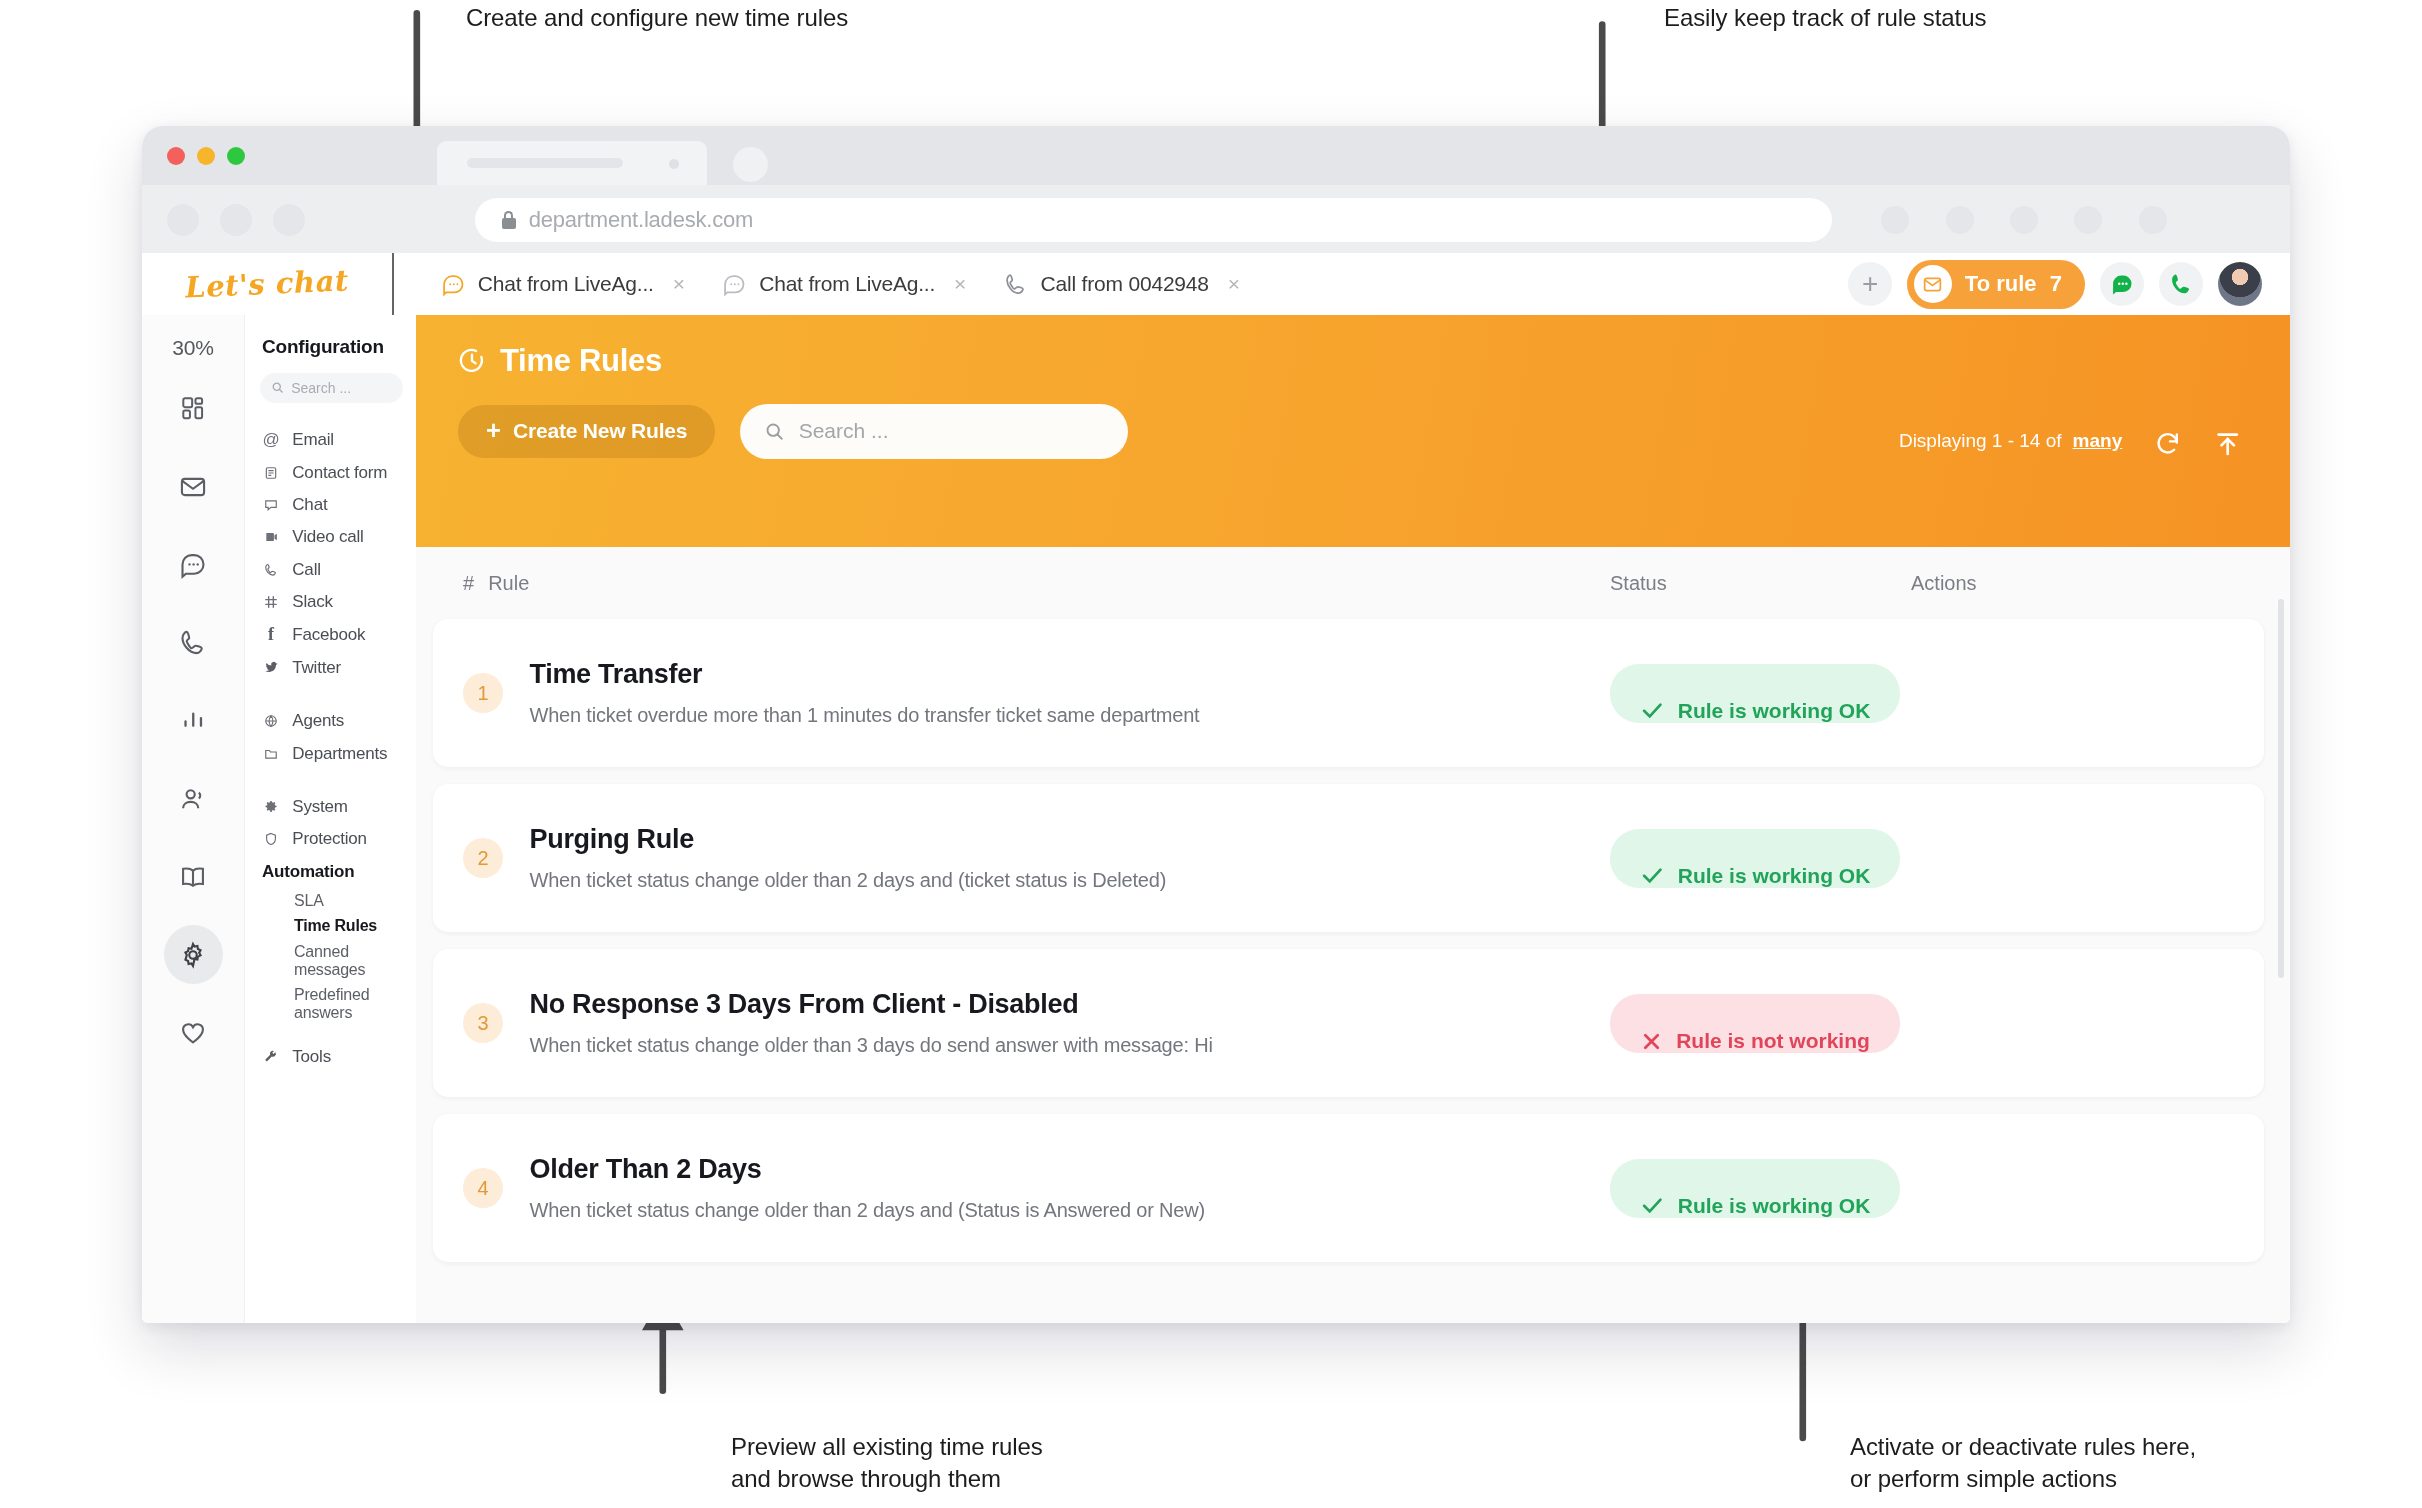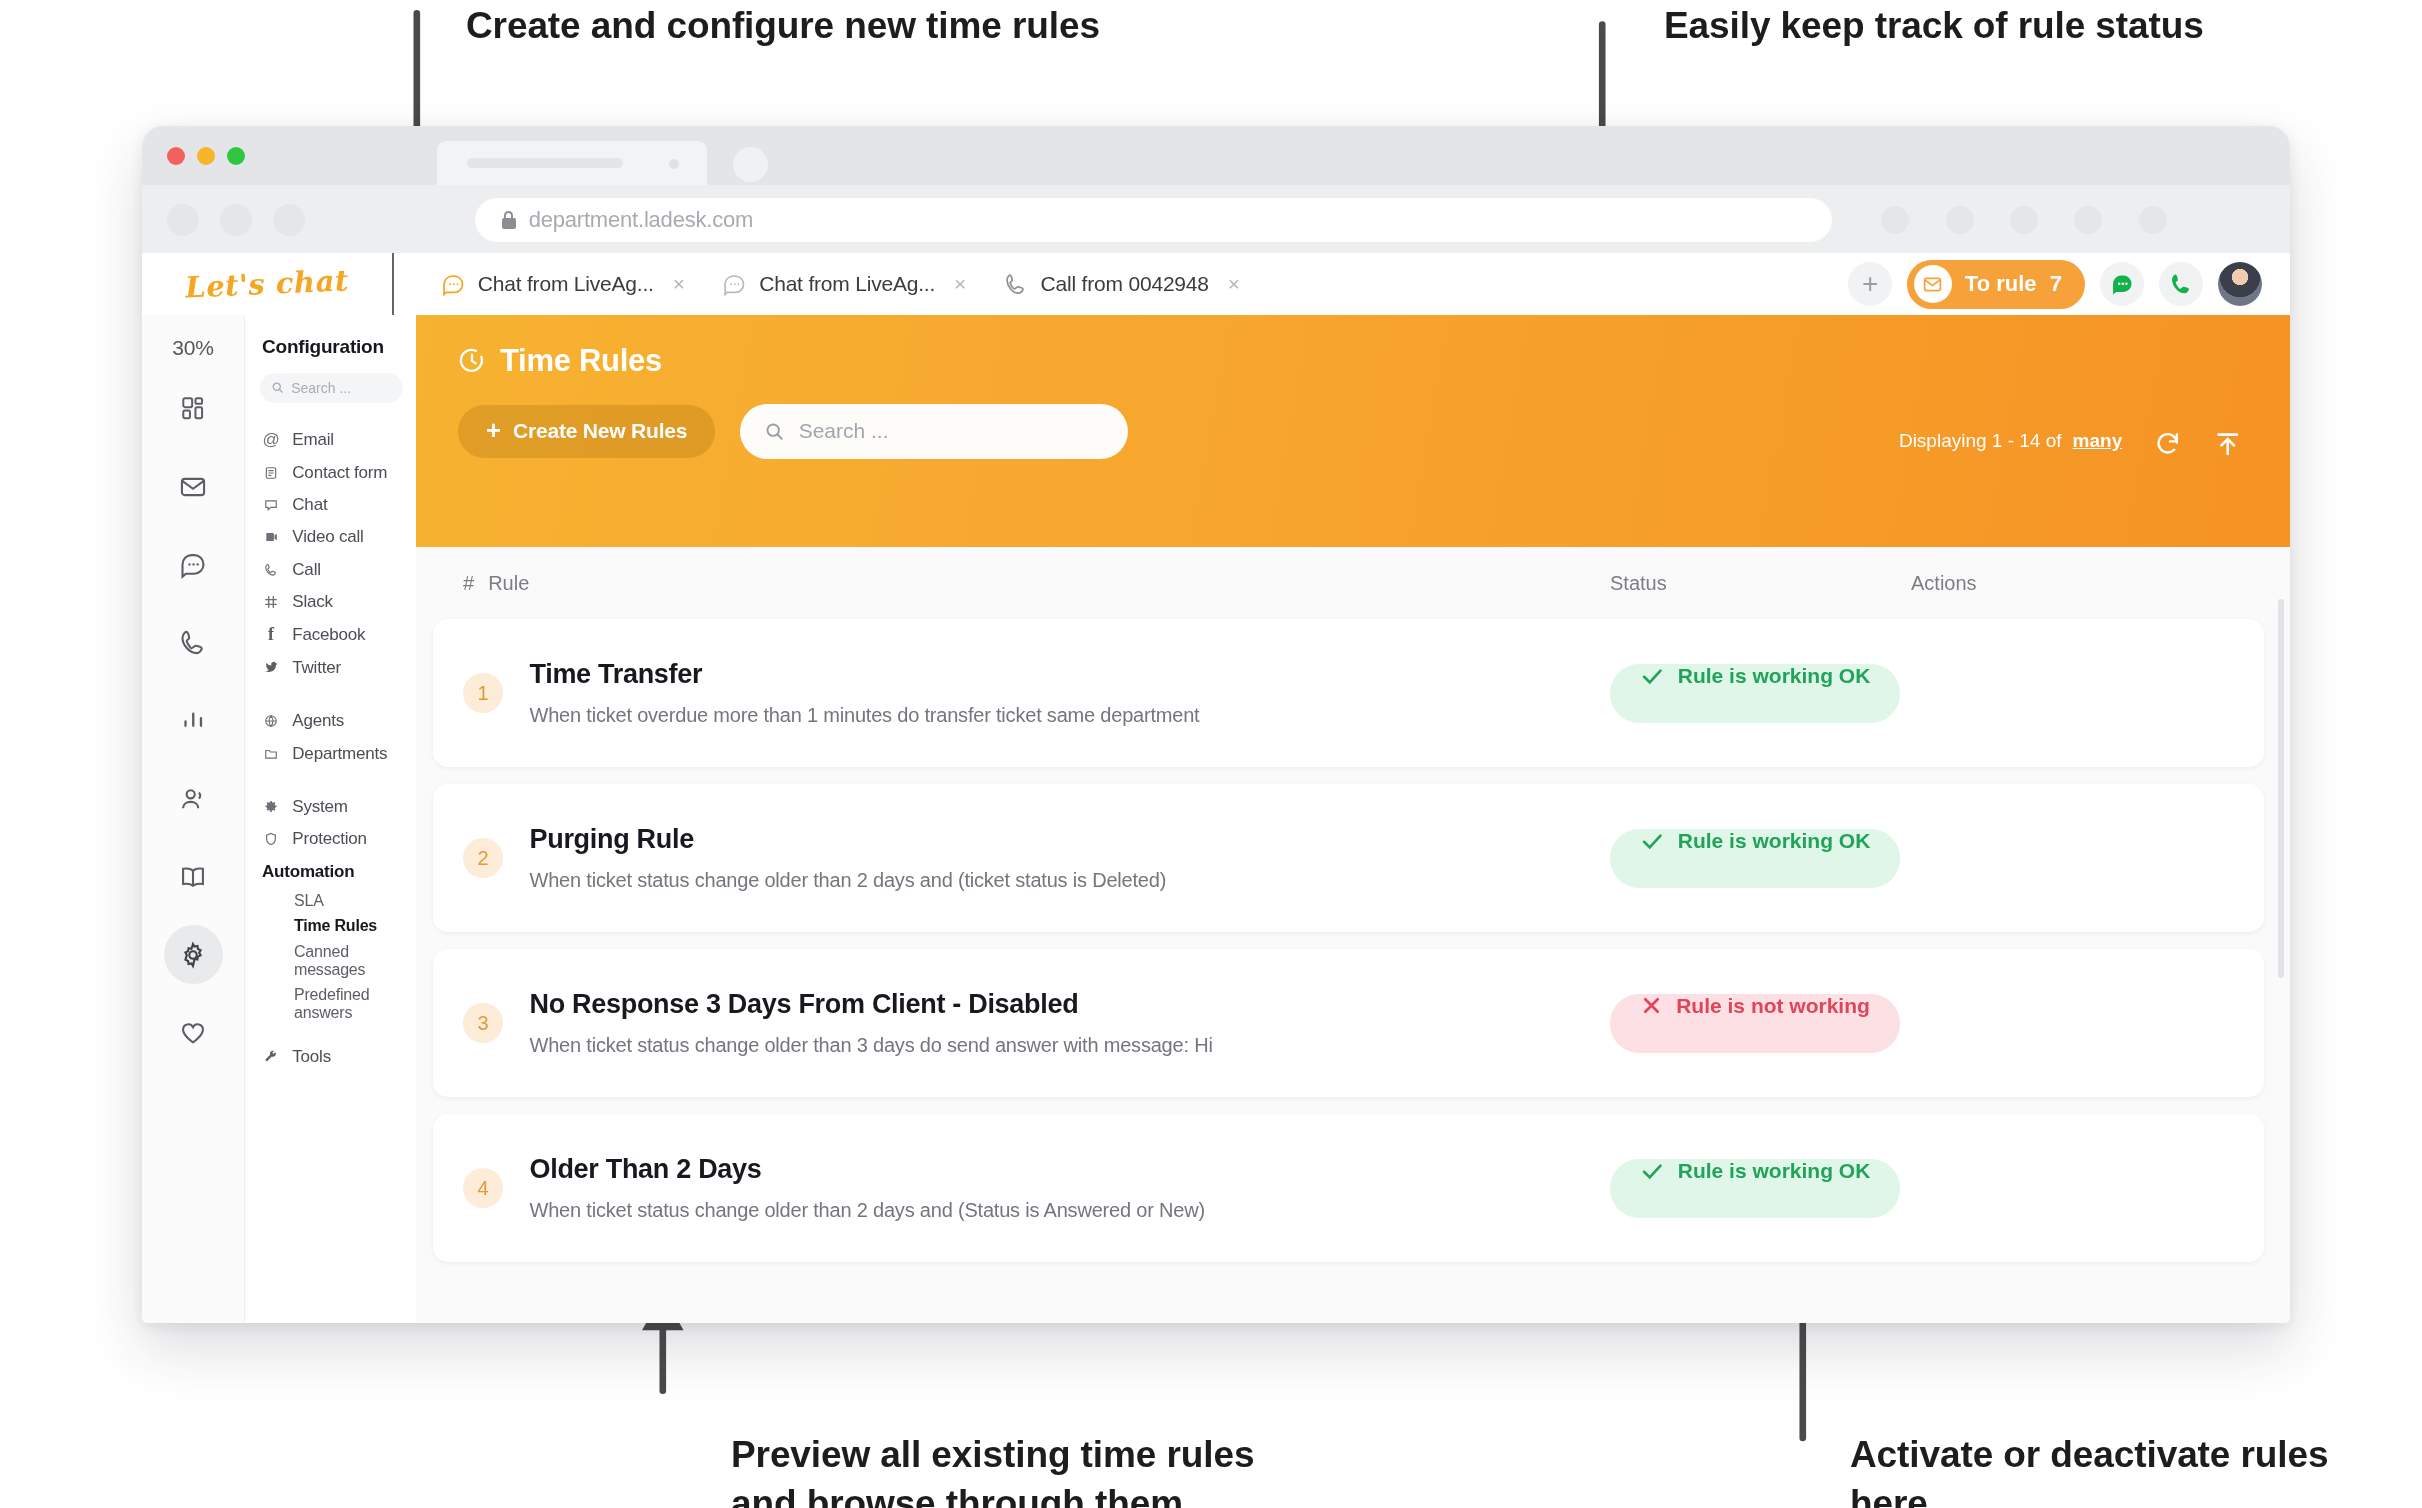--- a/index.html
+++ b/index.html
@@ -8,25 +8,24 @@
     background: #ffffff;
     font-family: "Liberation Sans", sans-serif;
     overflow: hidden;
   }
   #stage { position: relative; width: 2423px; height: 1508px; background:#fff; }
 
   
   .anno-text {
     position: absolute;
     color: #1d1d1f;
-    font-size: 37px;
+    font-size: 24px;
     line-height: 1.32;
     white-space: pre-line;
     letter-spacing: -0.1px;
-    font-weight: bold;
   }
   .anno-svg { position:absolute; left:0; top:0; width:2423px; height:1508px; pointer-events:none; }
 
   
   .browser {
     position: absolute;
     left: 142px; top: 126px;
     width: 2148px; height: 1197px;
     background: #ffffff;
     border-radius: 21px 21px 5.7px 5.7px;
@@ -146,21 +145,21 @@
     height:148px; display:flex; align-items:center; box-shadow:0 1.9px 4.7px rgba(30,30,50,0.05);
   }
   .rnum {
     width:40px; height:40px; border-radius:50%; background:#fdecd7; color:#e09a3a;
     display:flex; align-items:center; justify-content:center; font-size:20px; margin-left:30px; flex:0 0 40px;
   }
   .rtext { margin-left:26.5px; }
   .rtitle { font-size:27px; font-weight:700; color:#17191e; letter-spacing:-0.3px; }
   .rdesc { font-size:20px; color:#73767d; margin-top:13.2px; letter-spacing:-0.2px; }
   .badge {
-    position:absolute; left:1177px; height:59px; border-radius:29px; display:flex; align-items:flex-start;
+    position:absolute; left:1177px; height:59px; border-radius:29px; display:flex; align-items:flex-end;
     gap:13.2px; padding:0 30px; font-size:21px; font-weight:700;
   }
   .badge.ok { background:#e0f6e8; color:#21a35a; }
   .badge.bad { background:#fde0e4; color:#e0455a; }
 
   .scrollbar { position:absolute; right:5.7px; top:284px; width:6.6px; height:379px; background:#e2e3e6; border-radius:3.8px; }
 </style>
 </head>
 <body>
 

